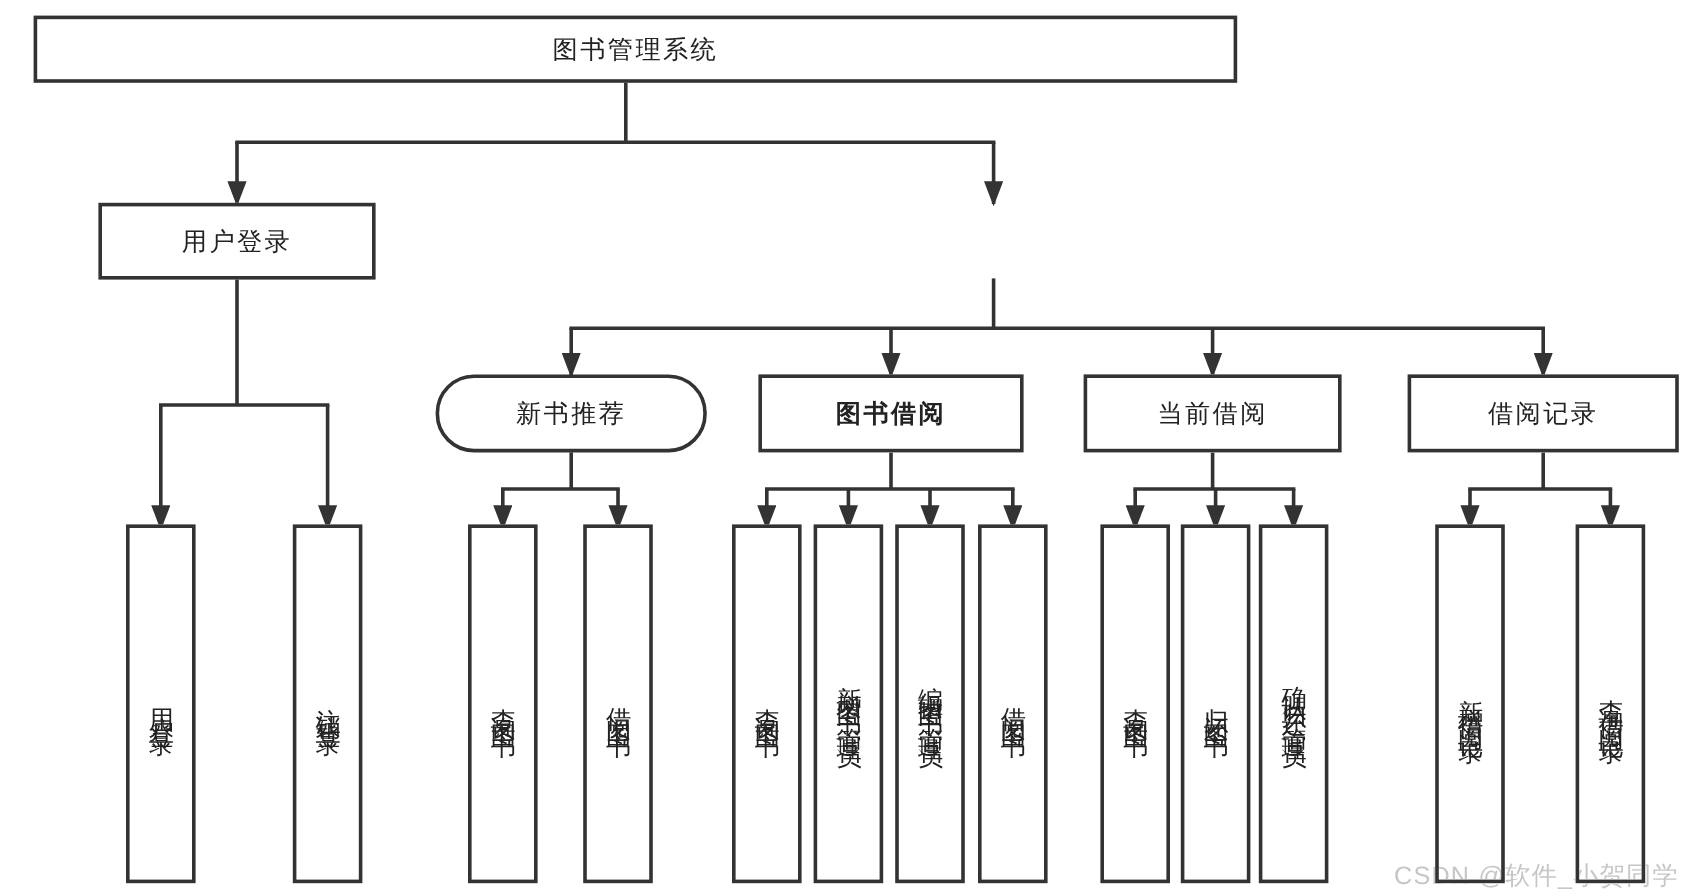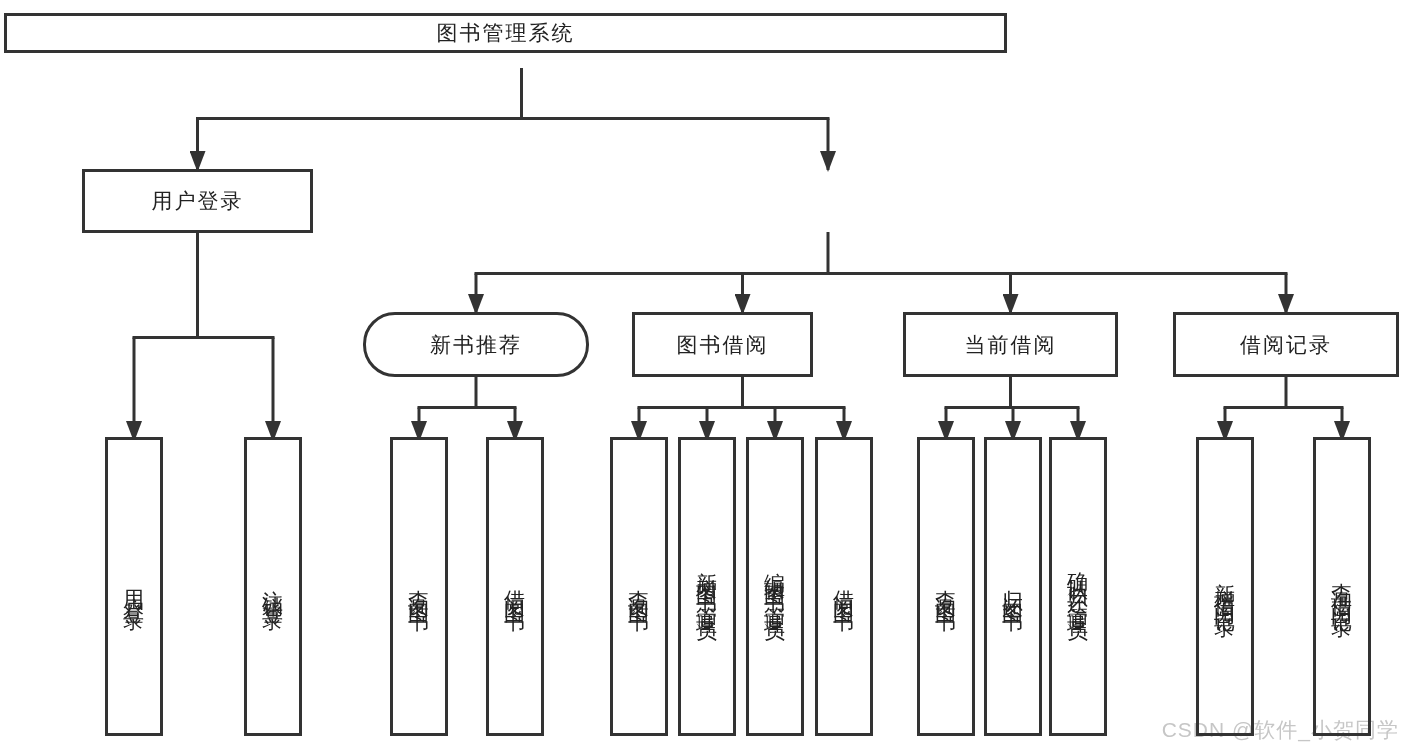--- a/index.html
+++ b/index.html
@@ -108,26 +108,26 @@
       <path d="M1013 407.5 V440" marker-end="url(#arrow)"></path>
       <path d="M1078 407.5 V440" marker-end="url(#arrow)"></path>
 
       <path d="M1286 377 V407.5"></path>
       <path d="M1223.5 407.5 H1343.5"></path>
       <path d="M1225 407.5 V440" marker-end="url(#arrow)"></path>
       <path d="M1342 407.5 V440" marker-end="url(#arrow)"></path>
     </g>
   </svg>
 
-  <div class="hnode" style="left:4px; top:13px; width:1003px; height:40px;text-align:center;">图书管理系统</div>
+  <div class="hnode" style="left:28px; top:13px; width:1003px; height:56px;text-align:center;">图书管理系统</div>
 
   <div class="hnode" style="left:82px; top:169px; width:231px; height:64px;">用户登录</div>
 
   <div class="hnode" style="left:363px; top:312px; width:226px; height:65px;border-radius:32px;">新书推荐</div>
-  <div class="hnode" style="left:632px; top:312px; width:181px; height:65px;">图书借阅</div>
+  <div class="hnode" style="left:632px; top:312px; width:221px; height:65px;font-weight:bold;">图书借阅</div>
   <div class="hnode" style="left:903px; top:312px; width:215px; height:65px;">当前借阅</div>
   <div class="hnode" style="left:1173px; top:312px; width:226px; height:65px;">借阅记录</div>
 
   <div class="leaf" style="left:105px; top:437px; width:58px; height:299px;">
     <span class="vtext">用户登录</span>
   </div>
   <div class="leaf" style="left:244px; top:437px; width:58px; height:299px;">
     <span class="vtext">注销登录</span>
   </div>
 

